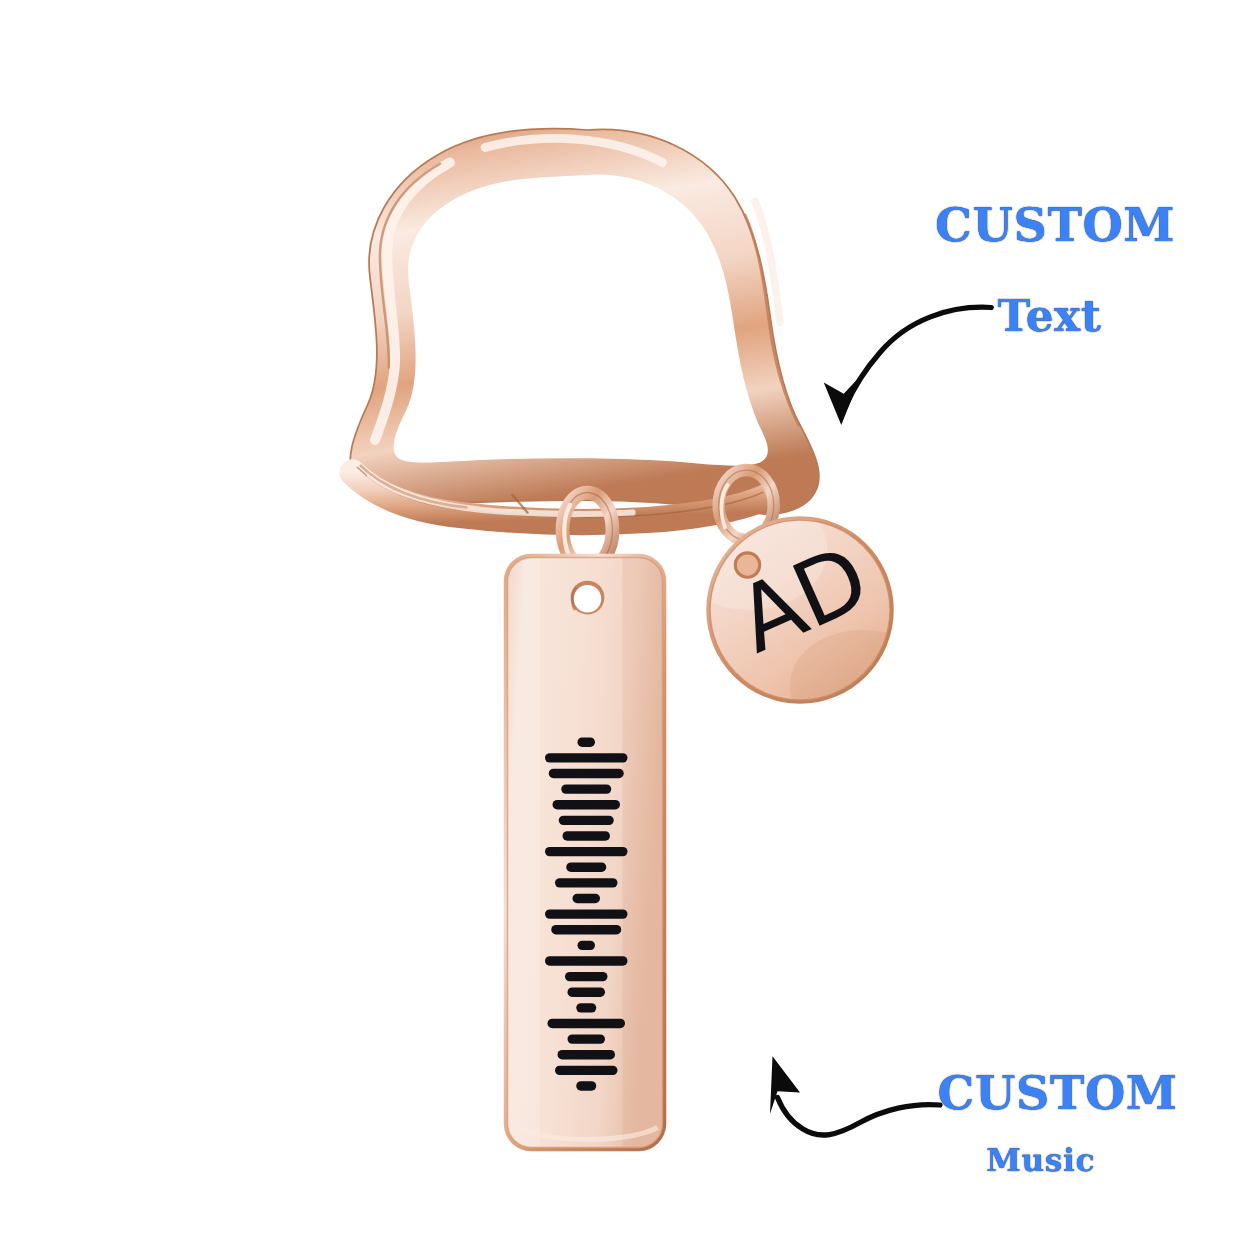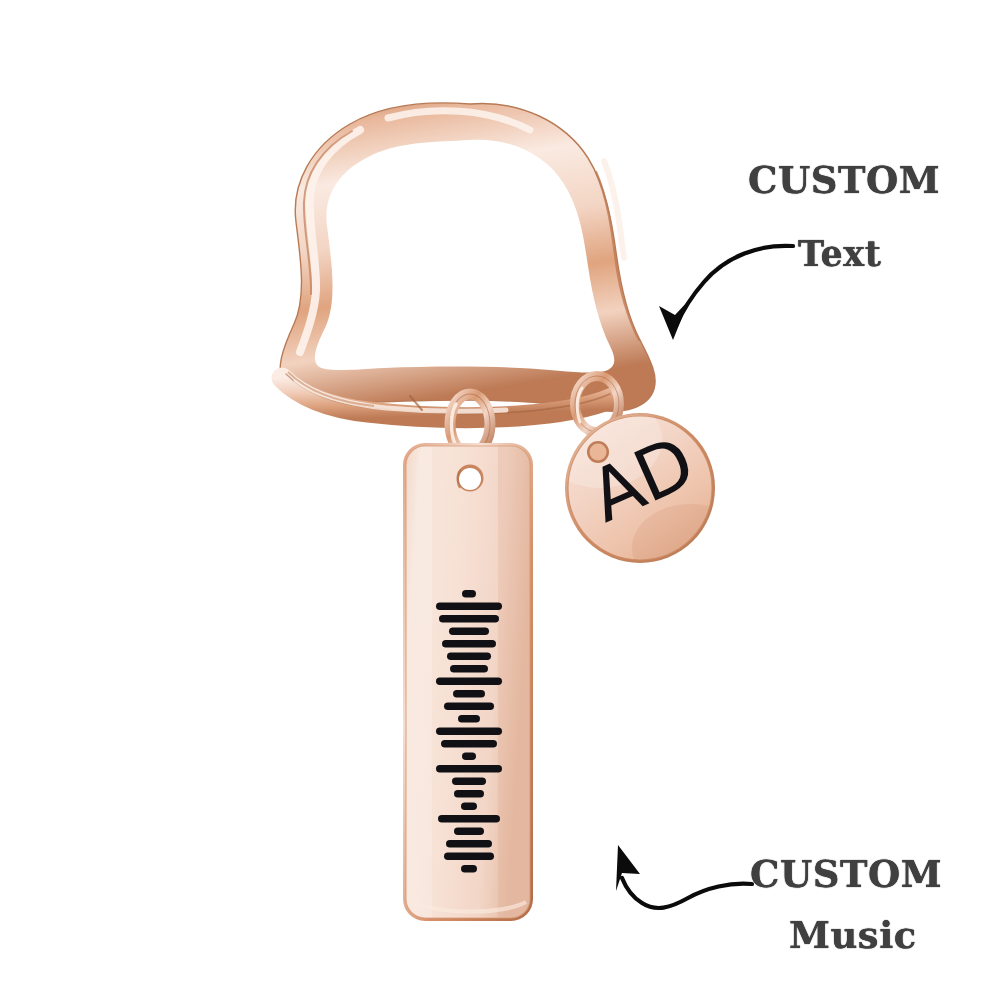--- a/index.html
+++ b/index.html
@@ -20,21 +20,21 @@
   }
   #artwork {
     position: absolute;
     left: 0;
     top: 0;
     width: 1000px;
     height: 1000px;
   }
   .anno {
     position: absolute;
-    color: #404040;
+    color: #3b82f6;
     font-family: "DejaVu Serif", "Liberation Serif", serif;
     font-weight: 700;
     letter-spacing: 0.5px;
     white-space: nowrap;
     line-height: 1.05;
     text-shadow: 0 0 1px #0b0b0b;
   }
   .anno-top-line1 {
     left: 748px;
     top: 161px;
@@ -47,21 +47,21 @@
     margin-top: 18px;
   }
   .anno-bot-line1 {
     left: 750px;
     top: 855px;
     font-size: 37px;
   }
   .anno-bot-line2 {
     left: 789px;
     top: 916px;
-    font-size: 37px;
+    font-size: 25px;
   }
   .disc-letters {
     position: absolute;
     left: 588px;
     top: 437px;
     width: 110px;
     height: 90px;
     font-family: "DejaVu Sans", "Liberation Sans", sans-serif;
     font-weight: 400;
     font-size: 72px;

